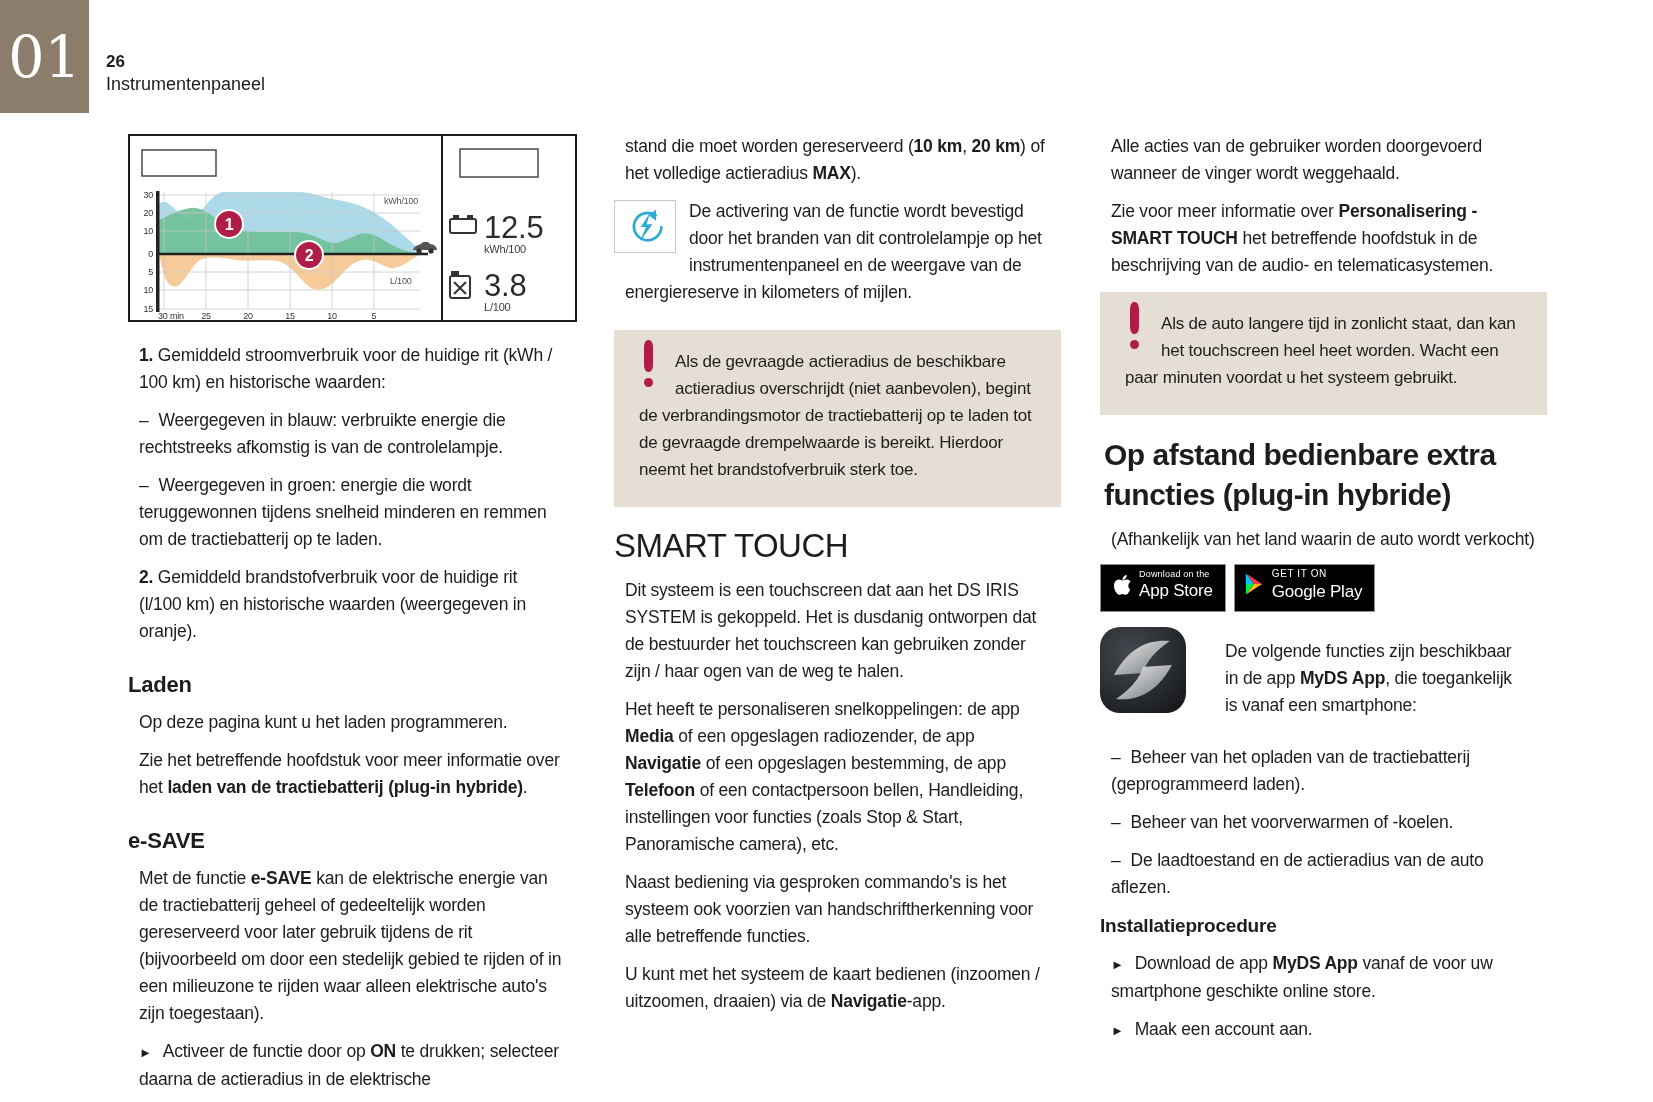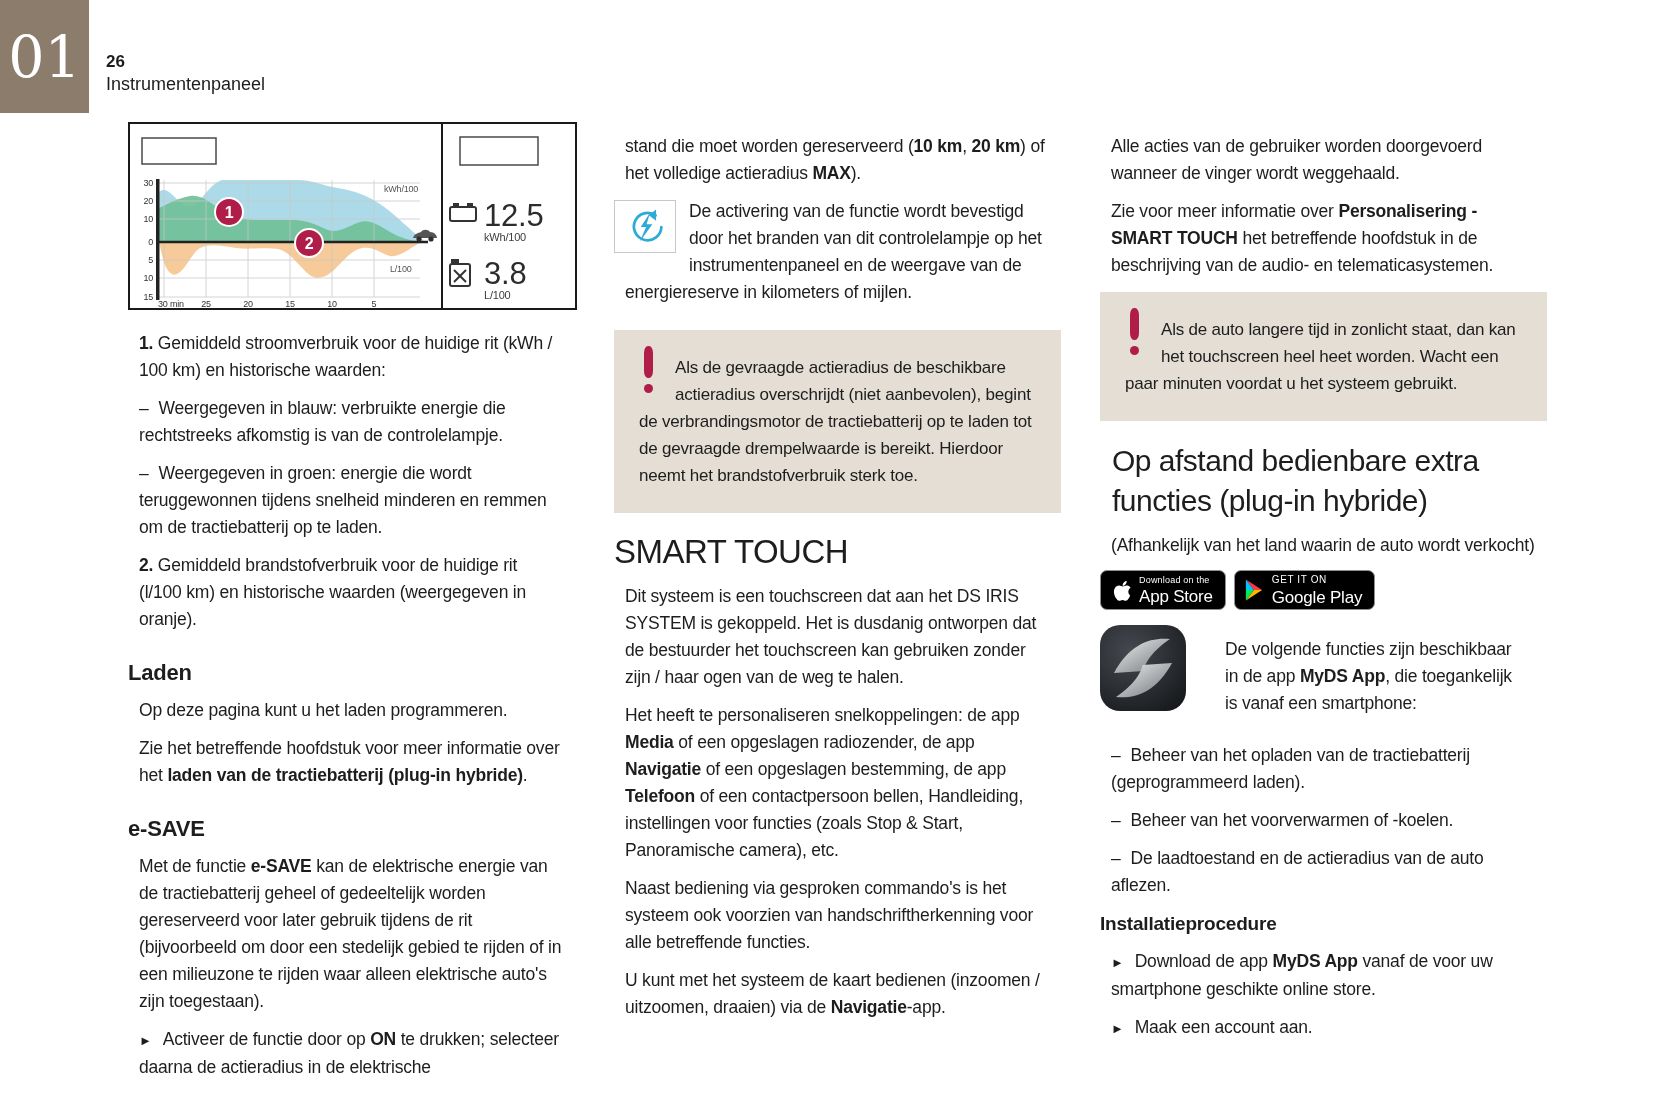--- a/index.html
+++ b/index.html
@@ -15,37 +15,37 @@
   .col{position:absolute;top:122px;width:447px;font-size:17.5px;line-height:27px;letter-spacing:-0.2px;}
   .col1{left:128px;}
   .col2{left:614px;}
   .col3{left:1100px;}
   p.t{margin:11px;}
   .b{font-weight:700;}
   .tri{font-size:13px;margin-right:11px;}
   .dash{margin-right:10px;}
   .h2{font-size:22px;font-weight:700;margin:26px 0 10px;}
   .h1{font-size:33px;font-weight:400;letter-spacing:-0.5px;line-height:38px;margin:16px 0 12px;}
-  .h1-right{font-size:30px;font-weight:400;letter-spacing:-0.5px;line-height:40px;margin:16px 12px 10px;}
+  .h1-right{font-size:30px;font-weight:700;letter-spacing:-0.5px;line-height:40px;margin:16px 4px 10px;}
   .h3{font-size:19px;font-weight:700;margin:0 0 4px;}
   
-  figure.cluster{margin:0 0 12px 0;}
-  
-  .warnbox{background:#e4ded4;padding:13px 16px 13px 14px;margin:13px 0 20px;}
+  figure.cluster{margin:12px 0 12px 0;}
+  
+  .warnbox{background:#e4ded4;padding:7px 16px 13px 14px;margin:13px 0 20px;}
   .warnbox p.t{font-size:17px;}
   .excl{float:left;width:28px;height:48px;margin:3px 13px 0 6px;}
   .excl-bar{width:9px;height:32px;background:#b01d49;border-radius:4px/7px;margin:0 auto;}
   .excl-dot{width:9px;height:9px;border-radius:50%;background:#b01d49;margin:6px auto 0;}
   
   .lamp{float:left;width:60px;height:51px;border:1px solid #c8c8c8;margin:2px 13px 1px 0;
         display:flex;align-items:center;justify-content:center;background:#fff;}
   
   .badges{display:flex;gap:8px;margin:10px 0 15px;}
-  .badge{height:38px;background:#000;border:1px solid #8f8f8f;border-radius:7px;color:#fff;
-         display:flex;align-items:center;padding:0 12px 0 9px;gap:8px;}
+  .badge{height:38px;background:#000;border:1px solid #8f8f8f;border-radius:0;color:#fff;
+         display:flex;align-items:center;padding:0 12px 8px 9px;gap:8px;}
   .badge .txt{display:flex;flex-direction:column;justify-content:center;line-height:1;}
   .badge .small{font-size:9px;letter-spacing:0.2px;margin-bottom:3px;}
   .badge .small-caps{font-size:10px;letter-spacing:0.6px;margin-bottom:4px;}
   .badge .large{font-size:17px;letter-spacing:-0.2px;}
   
   .appRow{display:flex;gap:28px;margin:4px 0 14px;}
   .appText{width:300px;}
   .clearfix::after{content:"";display:block;clear:both;}
 </style>
 </head>

